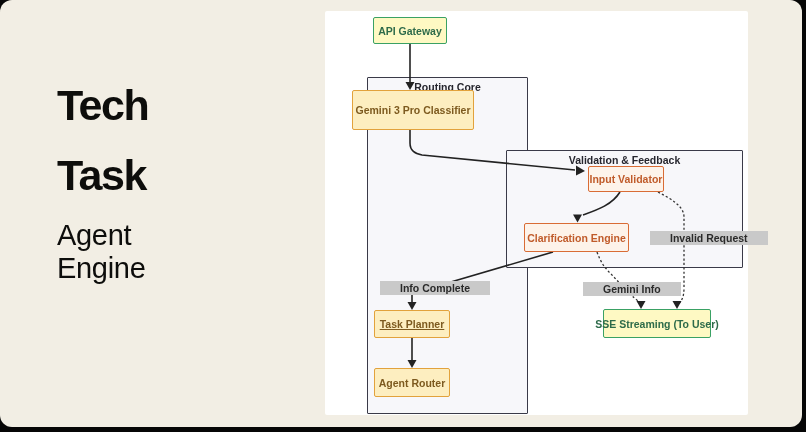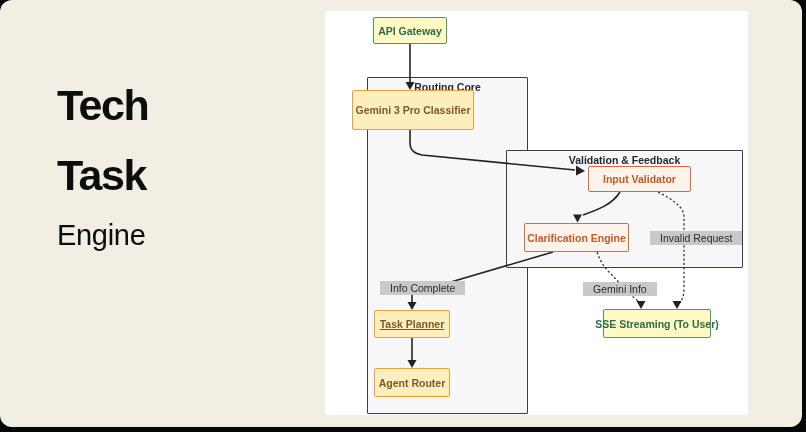--- a/index.html
+++ b/index.html
@@ -30,52 +30,53 @@
   .container-label{
     width:100%;text-align:center;margin-top:3px;
     font-size:10.5px;font-weight:700;color:#26262e;
   }
   .routing-core{left:6px;top:66px;width:159px;height:335px;margin-left:36px;}
   .validation-feedback{left:181px;top:139px;width:235px;height:116px;}
   .edges{position:absolute;left:0;top:0;z-index:2;}
   .edge-label{
     position:absolute;z-index:3;
     background:#c9c9c9;color:#2a2a2a;
-    font-size:10.5px;font-weight:400;
-    padding:1px 10px;white-space:nowrap;
+    font-size:10.5px;font-weight:700;
+    padding:1px 20px;white-space:nowrap;
   }
   .node{
     position:absolute;z-index:4;
     display:flex;align-items:center;justify-content:center;
     font-size:10.5px;font-weight:600;white-space:nowrap;
     border-radius:2px;box-sizing:border-box;
   }
   .node.green {background:#fef9c3;border:1.6px solid #3aa164;color:#2e6b4a;}
   .node.yellow{background:#fdeec0;border:1.6px solid #e2a23c;color:#7d5a1f;}
   .node.orange{background:#fdf3ea;border:1.6px solid #d96c35;color:#c05b2a;}
   .n-api{left:48px;top:6px;width:74px;height:27px;}
   .n-classifier{left:27px;top:79px;width:122px;height:40px;}
-  .n-validator{left:263px;top:155px;width:103px;height:26px;}
+  .n-validator{left:263px;top:155px;width:76px;height:26px;}
   .n-clarify{left:199px;top:212px;width:105px;height:29px;}
   .n-planner{left:49px;top:299px;width:76px;height:28px;text-decoration:underline;}
   .n-router{left:49px;top:357px;width:76px;height:29px;text-align:center;}
   .n-sse{left:278px;top:298px;width:108px;height:29px;}
   .l-info{left:55px;top:270px;}
   .l-invalid{left:325px;top:220px;}
   .l-missing{left:258px;top:271px;}
 </style>
 </head>
 <body>
 
 <div class="slide">
 
   <div class="title-block">
     <div class="title-line">Tech</div>
     <div class="title-line">Task</div>
     <div class="subtitle-block">
+      <div class="subtitle-line">Agent</div>
       <div class="subtitle-line">Engine</div>
     </div>
   </div>
 
   <div class="panel">
 
     <div class="container-box routing-core">
       <div class="container-label">Routing Core</div>
     </div>
     <div class="container-box validation-feedback">

